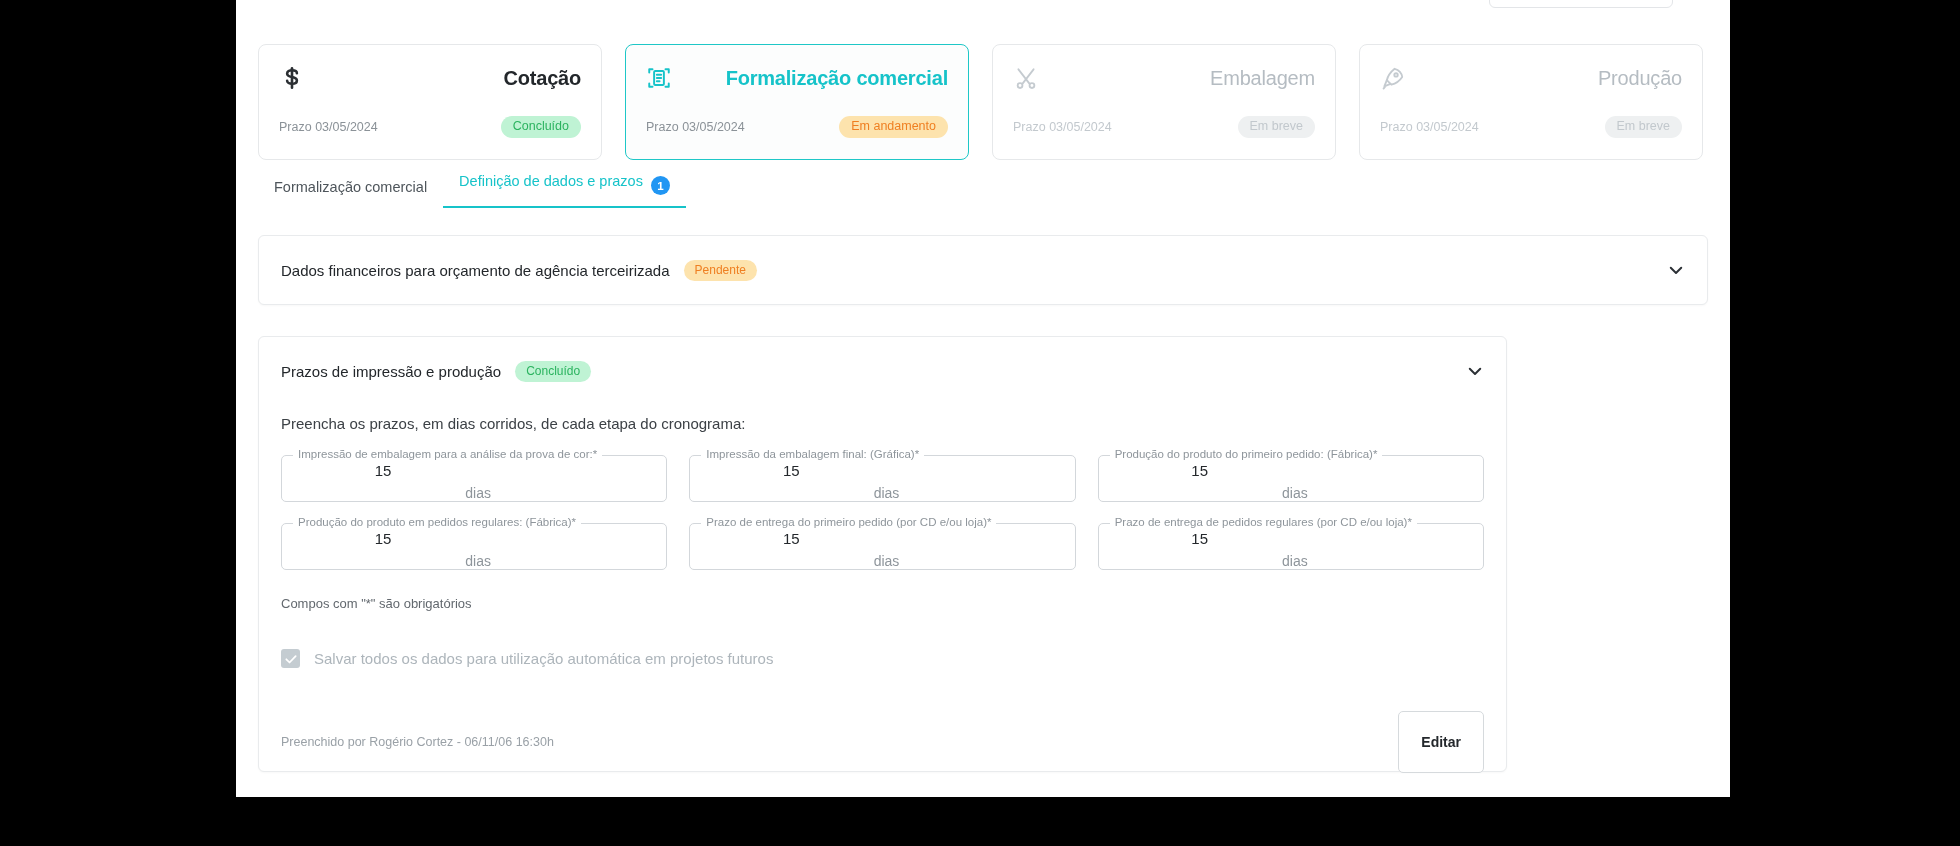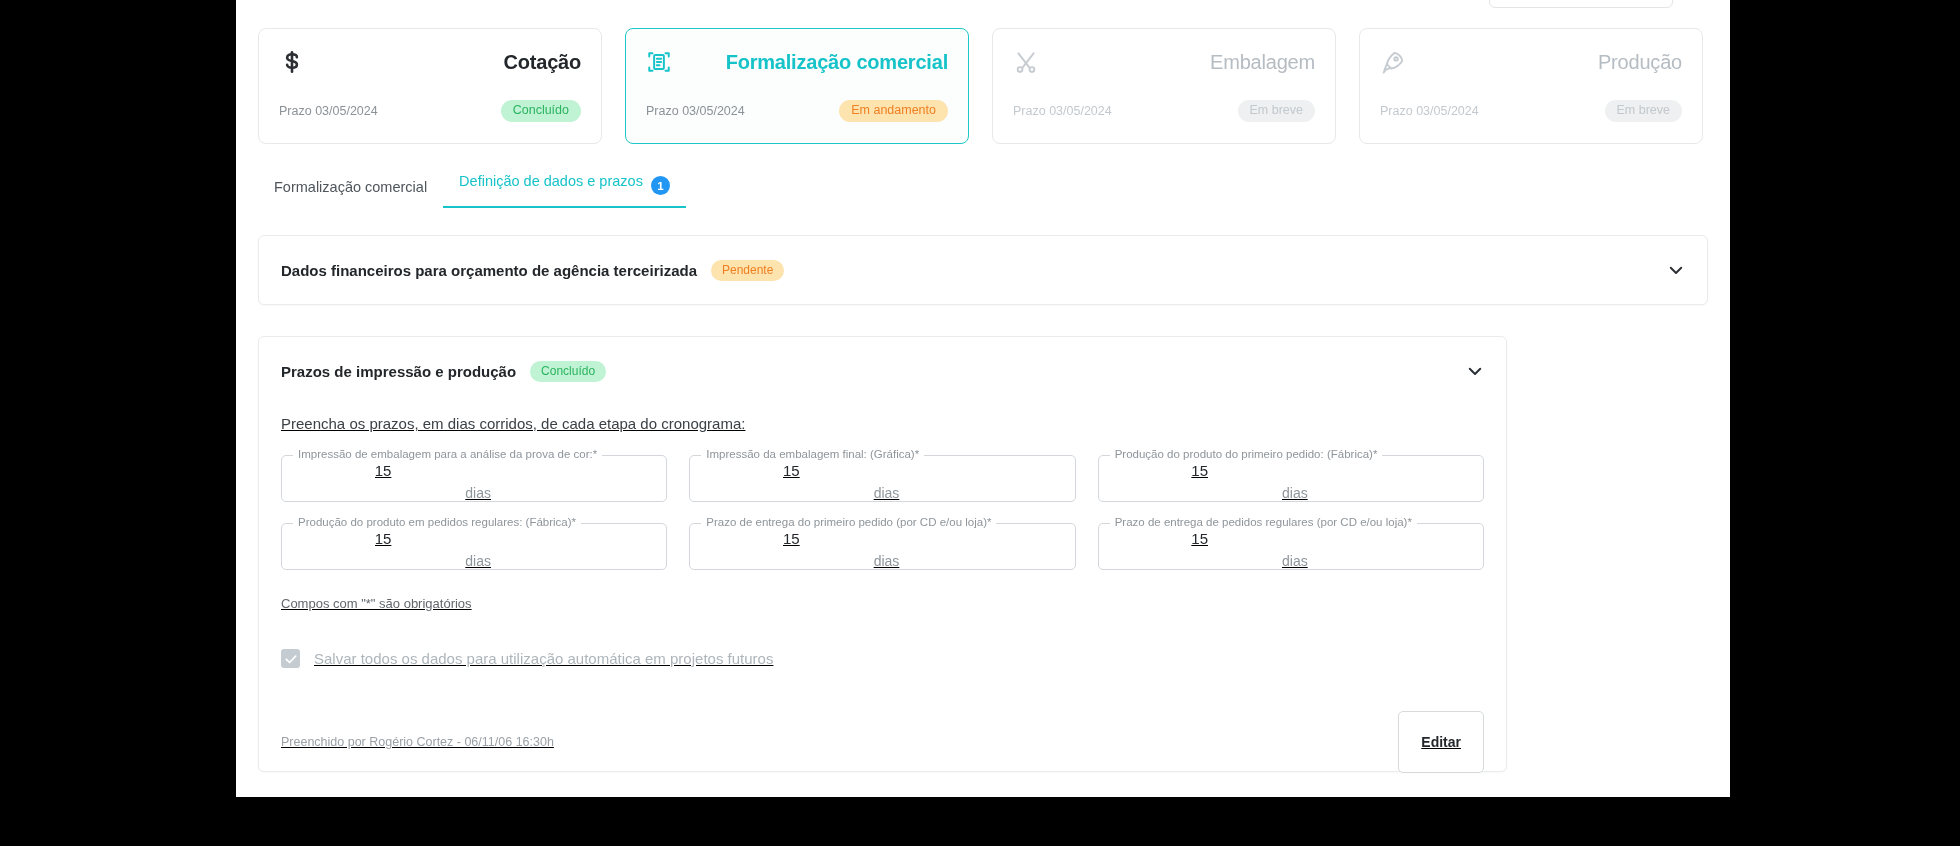--- a/index.html
+++ b/index.html
@@ -22,21 +22,21 @@
     left: 1253px; top: -24px;
     width: 184px; height: 32px;
     border: 1px solid #e3e5e8;
     border-radius: 6px;
     background: #fff;
   }
 
   
   .steps {
     position: absolute;
-    left: 22px; top: 28px;
+    left: 22px; top: 44px;
     width: 1450px;
     display: flex;
     gap: 23px;
   }
   .step-card {
     width: 344px;
     height: 116px;
     border: 1px solid #e6e8ea;
     border-radius: 8px;
     background: #fff;
@@ -133,35 +133,35 @@
   .panel-2 { left: 22px; top: 336px; width: 1249px; height: 436px; }
   .panel-head {
     display: flex;
     align-items: center;
     height: 68px;
     padding: 0 22px 0 22px;
     position: relative;
   }
   .panel-title {
     font-size: 15px;
-    font-weight: 700;
+    font-weight: 400;
     color: #23272b;
   }
   .panel-head .pill { margin-left: 14px; font-size: 12px; padding: 4px 11px 5px 11px; }
   .chevron {
     position: absolute;
     right: 22px; top: 50%;
     transform: translateY(-50%);
     width: 18px; height: 18px;
     color: #2b3035;
     cursor: pointer;
   }
 
   
-  .form-body { padding: 0 22px; text-decoration: underline; }
+  .form-body { padding: 0 22px; }
   .instruct {
     font-size: 15px;
     color: #3c4146;
     margin-top: 10px;
   }
   .field-grid {
     margin-top: 23px;
     display: grid;
     grid-template-columns: repeat(3, 1fr);
     column-gap: 22px;

